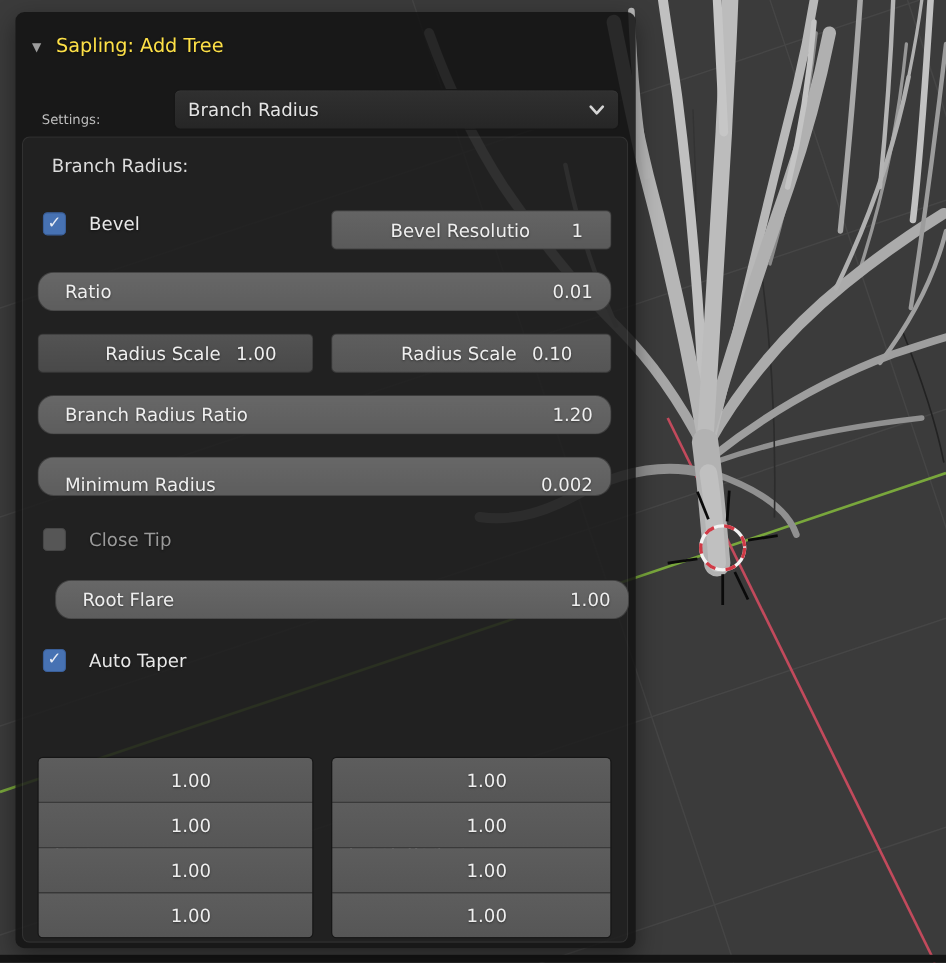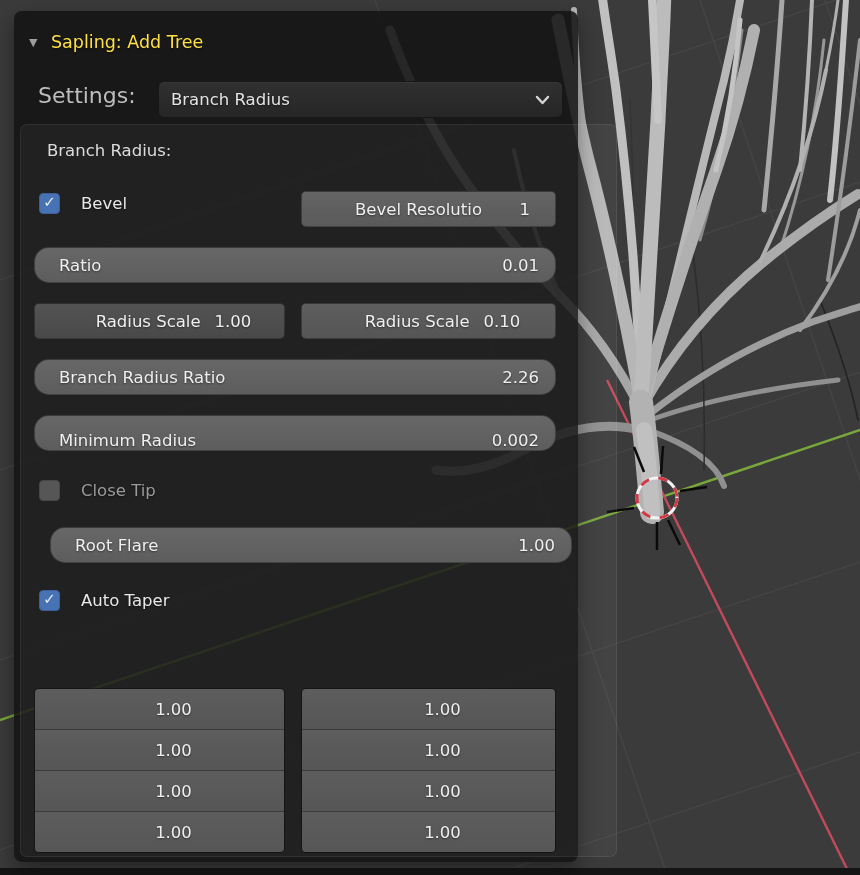--- a/index.html
+++ b/index.html
@@ -15,33 +15,33 @@
   .panel{
     position:absolute;left:14px;top:11px;width:564px;height:851px;
     background:rgba(19,19,19,0.87);
     border-radius:8px;
     box-shadow:0 8px 22px rgba(0,0,0,0.4);
   }
   .panel-header{position:absolute;left:0;top:18px;width:100%;height:26px;display:flex;align-items:center;}
   .tri{width:16px;margin-left:15px;color:#9d9d9d;font-size:11px;line-height:1;}
   .panel-title{margin-left:6px;color:#fde047;font-size:17.5px;text-shadow:0 1px 2px rgba(0,0,0,0.5);}
 
-  .settings-label{position:absolute;left:24px;top:66px;height:36px;display:flex;align-items:center;color:#bdbdbd;font-size:22px;}
+  .settings-label{position:absolute;left:24px;top:80px;height:36px;display:flex;align-items:center;color:#bdbdbd;font-size:12px;}
   .dropdown{
     position:absolute;left:144px;top:70px;width:405px;height:37px;
     background:linear-gradient(180deg,#303030,#262626);
     border:1px solid #171717;border-radius:6px;
     display:flex;align-items:center;box-sizing:border-box;
     box-shadow:inset 0 1px 0 rgba(255,255,255,0.04);
   }
   .dropdown-text{margin-left:12px;color:#e4e4e4;font-size:16.5px;flex:1;text-shadow:0 1px 2px rgba(0,0,0,0.5);}
   .dropdown-chevron{margin-right:12px;display:flex;align-items:center;}
 
   .box{
-    position:absolute;left:6px;top:113px;width:597px;height:733px;box-sizing:border-box;
+    position:absolute;left:6px;top:113px;width:551px;height:733px;box-sizing:border-box;
     background:rgba(255,255,255,0.045);
     border:1px solid rgba(255,255,255,0.07);
     border-radius:7px;
   }
   .box-heading{position:absolute;left:26px;top:16px;color:#dcdcdc;font-size:16.5px;}
 
   .wtext{font-size:16.5px;color:#efefef;text-shadow:0 1px 2px rgba(0,0,0,0.45);padding-left:28px;}
   .slider{
     position:absolute;left:13px;width:522px;height:36px;box-sizing:border-box;
     background:linear-gradient(180deg,#676767,#5d5d5d);
@@ -191,21 +191,21 @@
         <span>Radius Scale</span>
         <span class="val">1.00</span>
       </div>
       <div class="numbtn fill-b wtext" style="left:280px;top:178px;width:255px;">
         <span>Radius Scale</span>
         <span class="val">0.10</span>
       </div>
 
       <div class="slider wtext" style="top:234px;">
         <span>Branch Radius Ratio</span>
-        <span>2.26</span>
+        <span>1.20</span>
       </div>
 
       <div class="slider wtext" style="top:290px;align-items:flex-end;">
         <span>Minimum Radius</span>
         <span>0.002</span>
       </div>
 
       <div class="chk-row" style="top:354px;">
         <span class="chk off"></span>
         <span class="chk-label dim">Close Tip</span>

